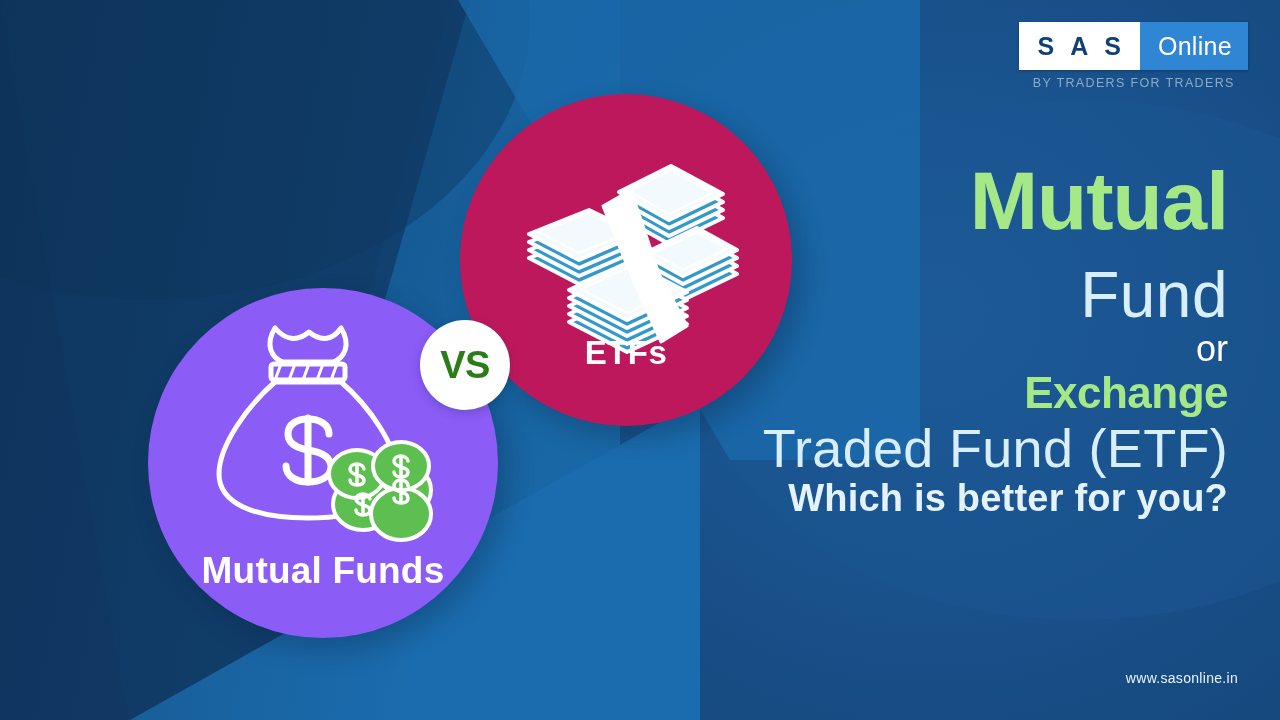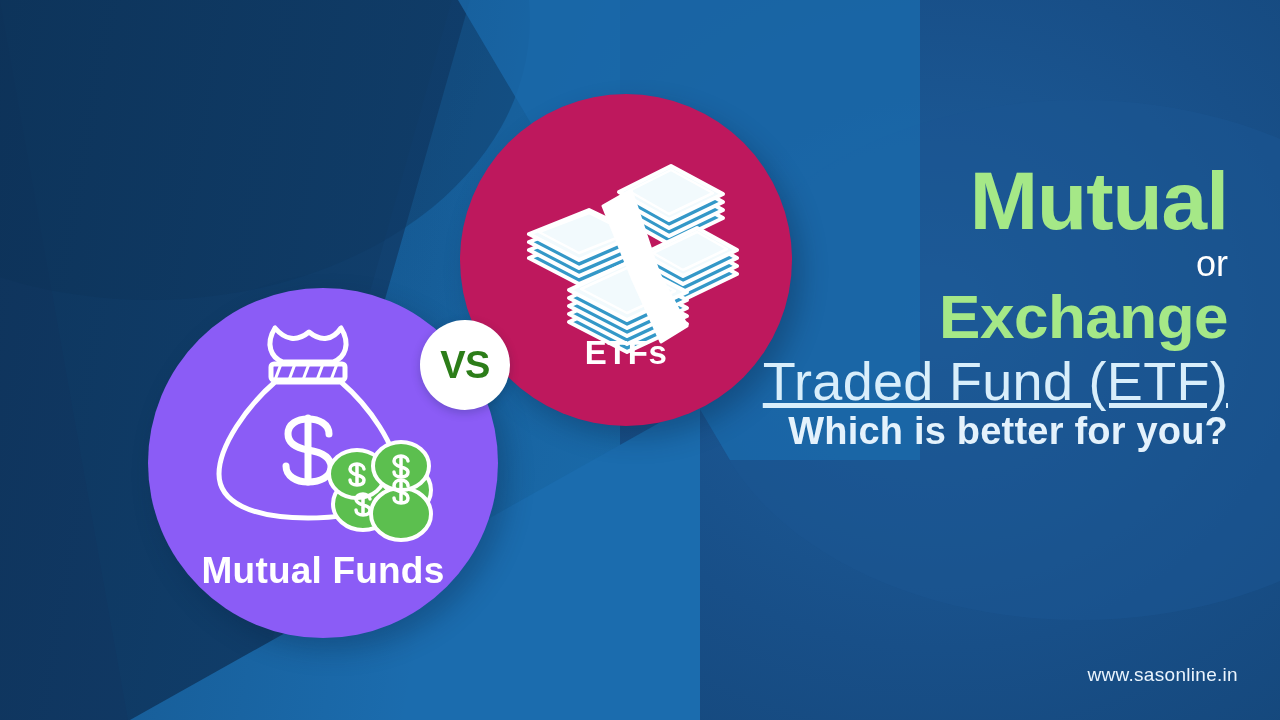--- a/index.html
+++ b/index.html
@@ -186,80 +186,86 @@
     right: 52px; top: 160px;
     width: 720px;
     text-align: right;
   }
   .hl-line { display: block; line-height: 1; }
   .hl-mutual {
     color: #a5e887;
     font-size: 82px;
     font-weight: 700;
     letter-spacing: -1px;
-    margin-bottom: 4px;
+    margin-bottom: 21px;
   }
   .hl-fund {
     color: #d8eefb;
     font-size: 64px;
     font-weight: 400;
     letter-spacing: .5px;
     margin-bottom: 4px;
   }
   .hl-or {
     color: #ffffff;
     font-size: 36px;
     font-weight: 400;
     margin-bottom: 4px;
   }
   .hl-exchange {
     color: #a5e887;
-    font-size: 62px;
+    font-size: 44px;
     font-weight: 700;
     letter-spacing: -.5px;
     margin-bottom: 6px;
   }
   .hl-traded {
     color: #d8eefb;
     font-size: 54px;
     font-weight: 400;
     letter-spacing: .3px;
     margin-bottom: 4px;
-    text-decoration: underline;
   }
   .hl-which {
     color: #e4f2fc;
     font-size: 38px;
     font-weight: 700;
     letter-spacing: .2px;
   }
 
   .site-url {
     position: absolute;
     right: 42px; bottom: 34px;
     color: #eaf4fd;
-    font-size: 19px;
+    font-size: 14px;
     letter-spacing: .3px;
   }
 </style>
 </head>
 <body>
 
 <div id="stage">
 
   <div class="bg-base"></div>
   <div class="bg-right-wash"></div>
   <div class="bg-right-ellipse"></div>
   <div class="bg-left-navy"></div>
   <div class="bg-left-navy-2"></div>
   <div class="bg-left-oval"></div>
   <div class="bg-top-diag"></div>
   <div class="bg-bottom-diag"></div>
   <div class="bg-shadow-strip"></div>
 
+  <div class="logo-wrap">
+    <div class="logo-box">
+      <div class="logo-sas">S A S</div>
+      <div class="logo-online">Online</div>
+    </div>
+    <div class="logo-tag">BY TRADERS FOR TRADERS</div>
+  </div>
 
   <div class="circle-etf">
     <div class="icon-etf">
       <svg width="230" height="210" viewBox="0 0 230 210" fill="none">
         <g stroke="#ffffff" stroke-width="4" fill="#f2fafd" stroke-linejoin="round">
 
           <g fill="#3498c8" stroke="#ffffff">
             <path d="M18 112 L78 88 L128 112 L68 138 Z"></path>
             <path d="M18 104 L78 80 L128 104 L68 130 Z"></path>
             <path d="M18 96 L78 72 L128 96 L68 122 Z"></path>
@@ -332,20 +338,21 @@
     </div>
     <div class="circle-label label-mf">Mutual Funds</div>
   </div>
 
   <div class="vs-badge">
     <span>VS</span>
   </div>
 
   <div class="headline">
     <span class="hl-line hl-mutual">Mutual</span>
+    <span class="hl-line hl-fund">Fund</span>
     <span class="hl-line hl-or">or</span>
     <span class="hl-line hl-exchange">Exchange</span>
     <span class="hl-line hl-traded">Traded Fund (ETF)</span>
     <span class="hl-line hl-which">Which is better for you?</span>
   </div>
 
   <div class="site-url">www.sasonline.in</div>
 
 </div>
 

